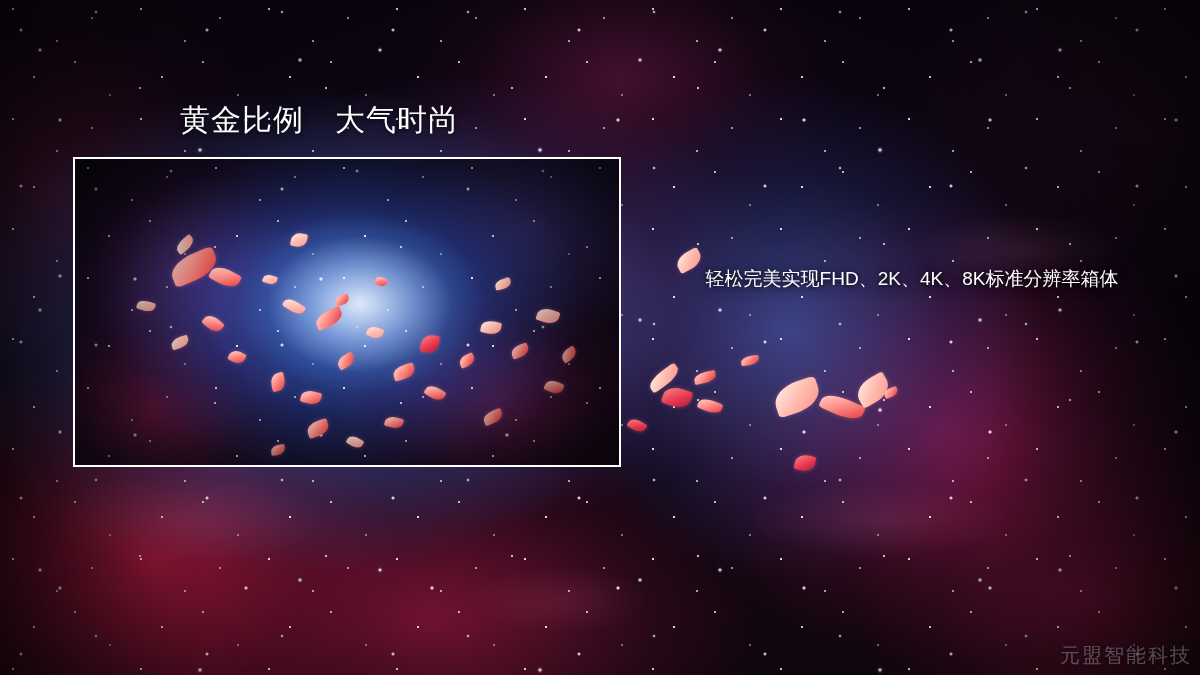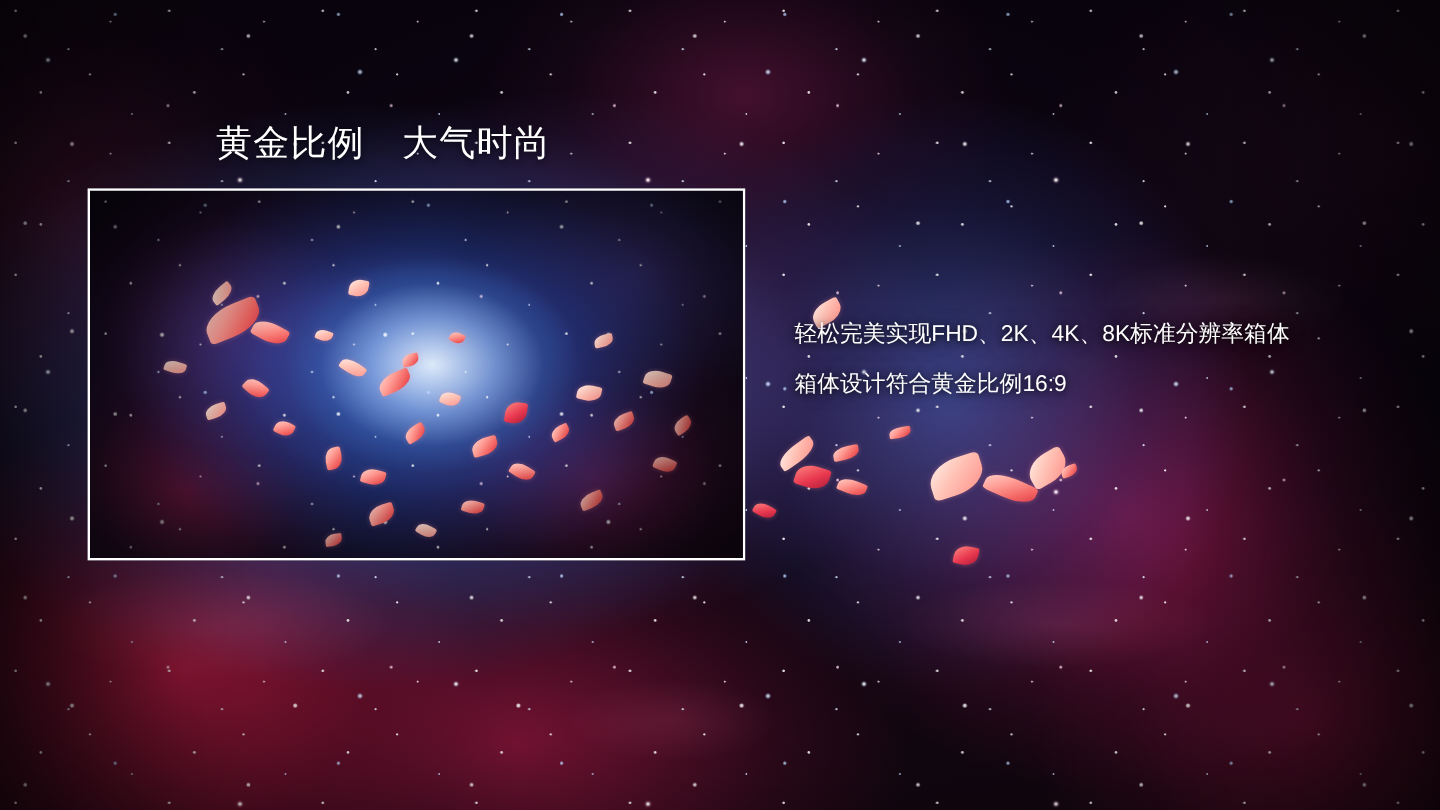--- a/index.html
+++ b/index.html
@@ -127,20 +127,21 @@
     text-shadow:0 1px 5px rgba(0,0,0,0.75);
   }
   #body-copy {
     position:absolute; left:662px; top:258px;
     width:500px;
   }
   #body-copy .line {
     font-size:19px; line-height:42px; color:#ffffff;
     white-space:nowrap;
     text-shadow:0 1px 5px rgba(0,0,0,0.8), 0 0 14px rgba(0,0,0,0.5);
+    text-align:center;
   }
   #watermark {
     position:absolute; right:8px; bottom:6px;
     font-size:20px; letter-spacing:2px;
     color:rgba(225,225,230,0.33);
     text-shadow:0 1px 2px rgba(0,0,0,0.5);
   }
 </style>
 </head>
 <body>
@@ -207,17 +208,17 @@
         <div class="petal" style="left: 408px; top: 252px; width: 20px; height: 12px; transform: rotate(-22deg);"></div>
         <div class="petal pale" style="left: 188px; top: 116px; width: 14px; height: 9px; transform: rotate(20deg);"></div>
         <div class="petal pale" style="left: 420px; top: 120px; width: 16px; height: 10px; transform: rotate(-12deg);"></div>
         <div class="petal" style="left: 300px; top: 118px; width: 12px; height: 9px; transform: rotate(28deg);"></div>
       </div>
     <div class="screen-inner screen-vig"></div>
   </div>
 
   <div id="body-copy">
     <div class="line">轻松完美实现FHD、2K、4K、8K标准分辨率箱体</div>
-    <div class="line">箱体设计符合黄金比例16:9</div>
   </div>
 
+  <div id="watermark">元盟智能科技</div>
 
 </div>
 
 </body></html>

